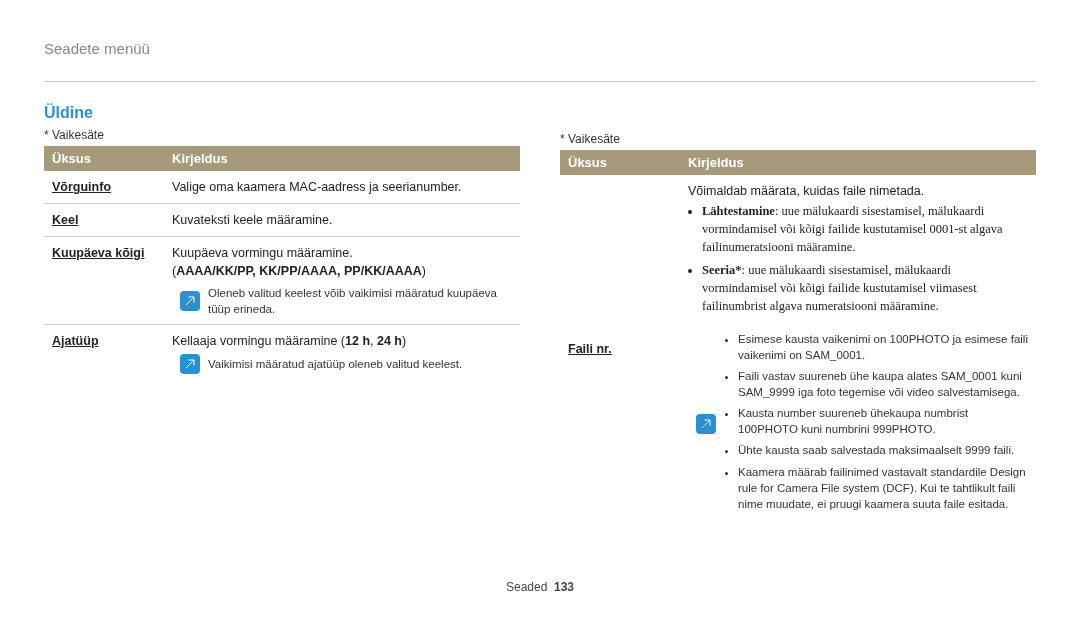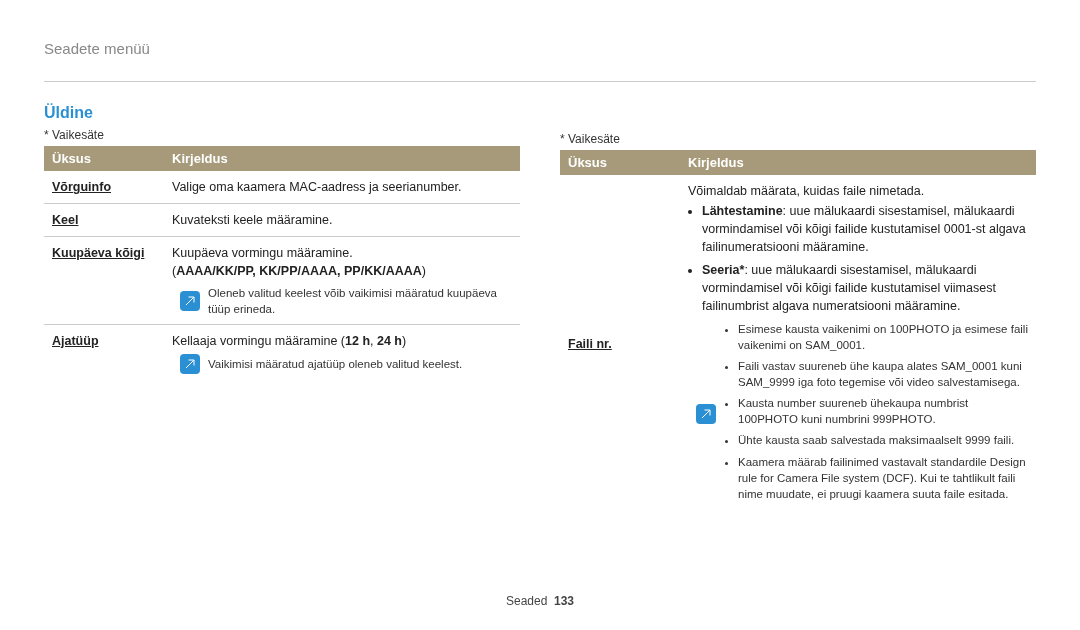--- a/index.html
+++ b/index.html
@@ -78,27 +78,27 @@
     align-items: center;
     justify-content: center;
   }
   .note-icon svg { width: 12px; height: 12px; }
   .note-icon svg path { fill: none; stroke: #fff; stroke-width: 2; }
   .note-text { font-size: 11.5px; color: #333; line-height: 1.4; }
   .note-text ul { padding-left: 14px; }
   .note-text ul li { margin-bottom: 5px; }
 
   .desc b { font-weight: bold; }
-  .desc ul.top-list { padding-left: 14px; margin-top: 2px; margin-bottom: 6px; }
+  .desc ul.top-list { padding-left: 14px; margin-top: 2px; margin-bottom: 16px; font-family: Liberation Serif, serif; }
   .desc ul.top-list li { margin-bottom: 4px; line-height: 1.45; }
 
   .spacer-top { height: 28px; }
   .footer {
     position: absolute;
-    bottom: 22px;
+    bottom: 36px;
     left: 0; right: 0;
     text-align: center;
     font-size: 12px;
     color: #444;
   }
   .footer b { font-weight: bold; }
 </style>
 </head>
 <body>
 

